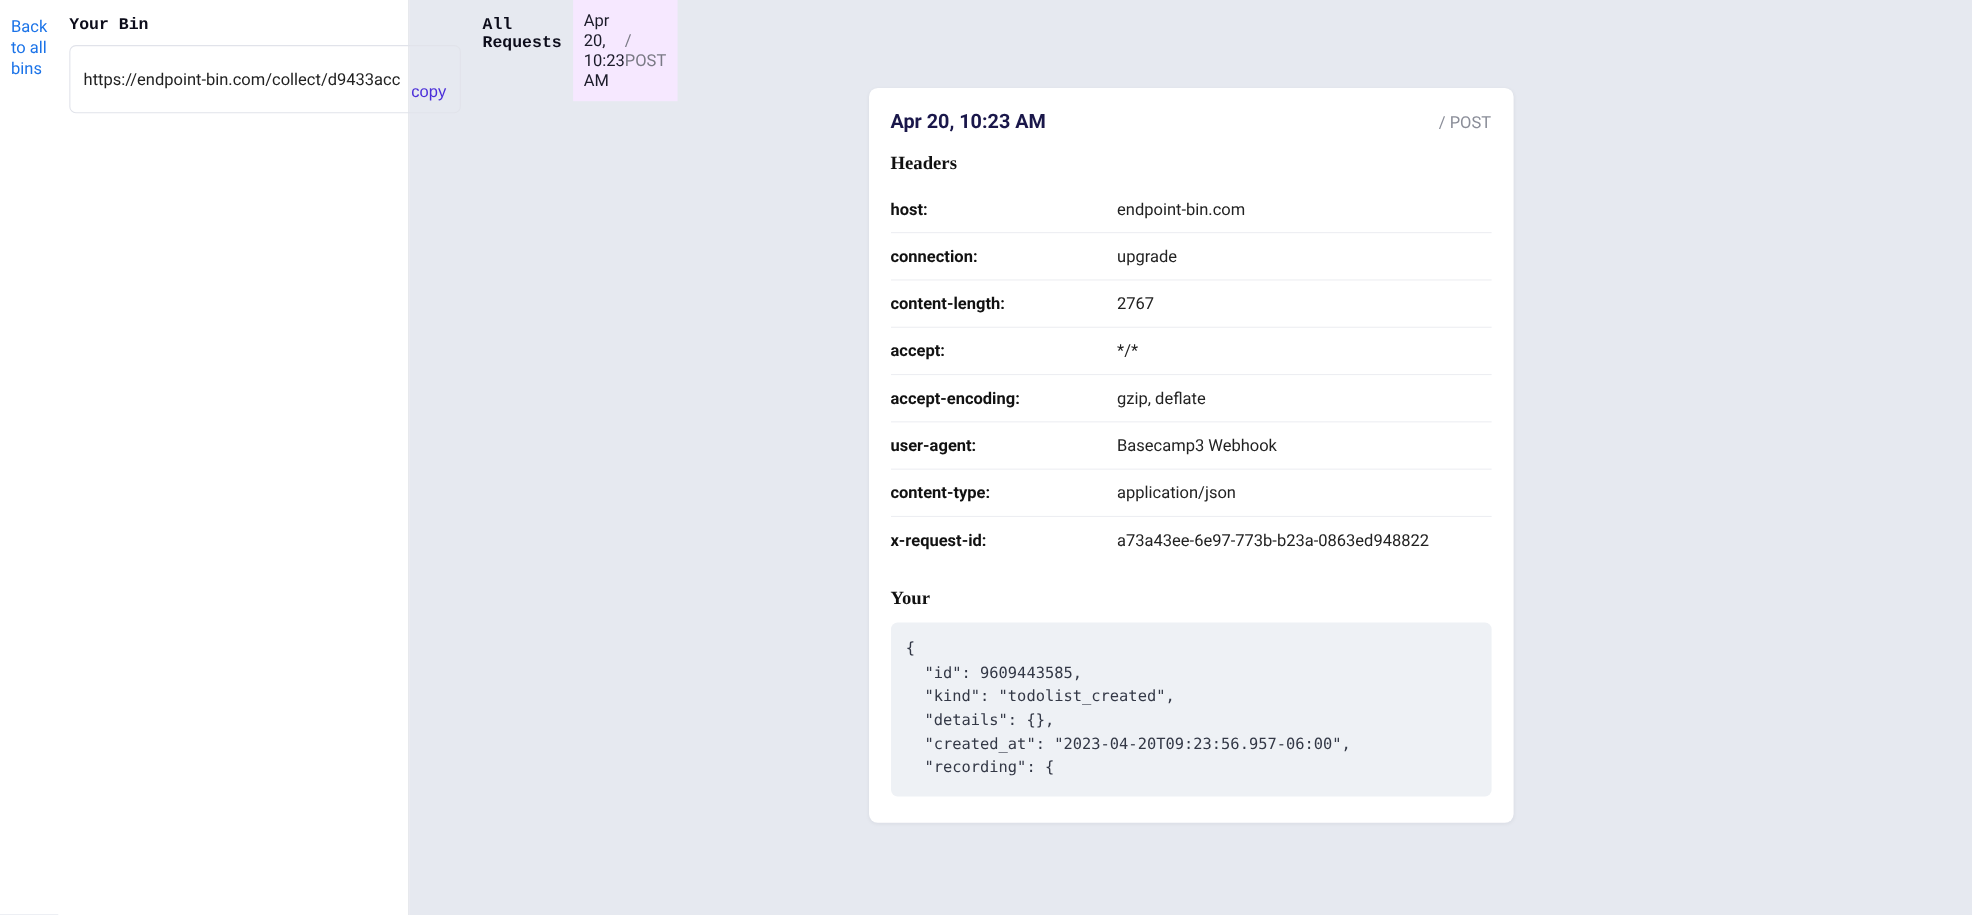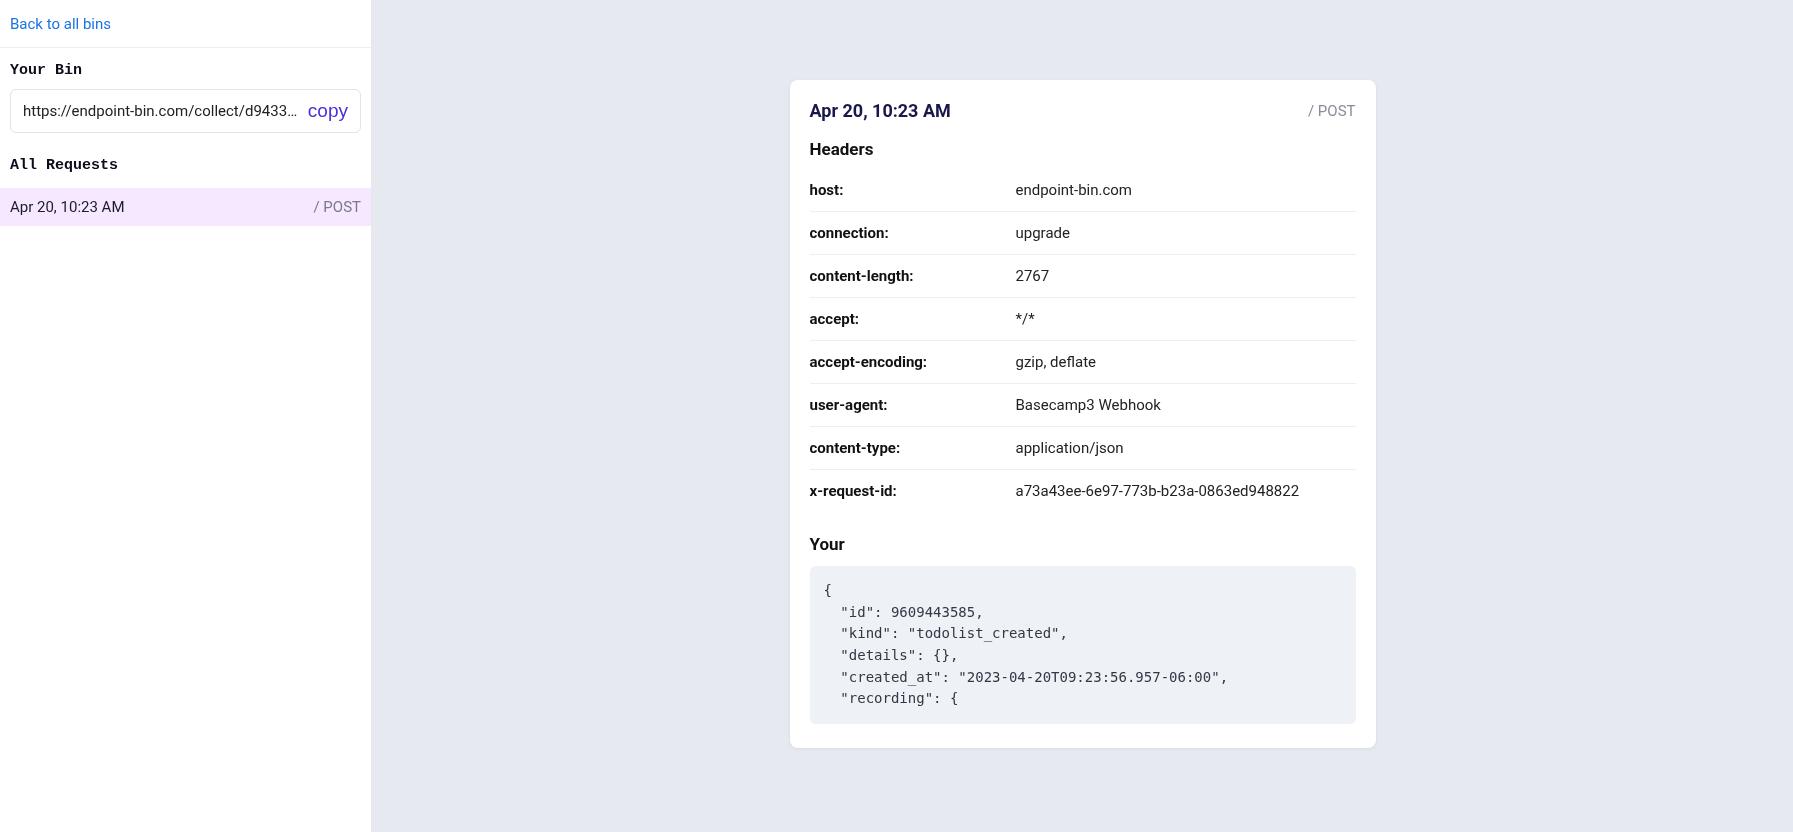--- a/index.html
+++ b/index.html
@@ -8,21 +8,21 @@
     display: flex;
     background: #e6e9f0;
     color: #1a1a2e;
     overflow: hidden;
   }
   .sidebar {
     width: 372px;
     background: #fff;
     border-right: 1px solid #e5e7eb;
     display: flex;
-    flex-direction: column;
+    flex-direction: row;
     flex-shrink: 0;
     height: 100vh;
   }
   .back-link {
     padding: 14px 10px;
     border-bottom: 1px solid #eceef3;
   }
   .back-link a {
     color: #1b73e8;
     font-size: 15px;
@@ -51,23 +51,24 @@
     flex: 1;
     color: #222;
     white-space: nowrap;
     overflow: hidden;
     text-overflow: ellipsis;
   }
   .copy-btn {
     color: #4b2ed9;
     background: none;
     border: none;
-    font-size: 19px;
+    font-size: 15px;
     cursor: pointer;
     padding: 0;
+    margin-top: 23px;
   }
   .requests-list { }
   .request-item {
     display: flex;
     justify-content: space-between;
     align-items: center;
     padding: 10px 10px;
     font-size: 15px;
     background: #f6e8ff;
     cursor: pointer;
@@ -102,20 +103,21 @@
   }
   .card-method {
     color: #8a8d98;
     font-size: 15px;
   }
   .section-head {
     font-size: 17px;
     font-weight: 700;
     color: #111;
     margin: 8px 0 10px;
+    font-family: Liberation Serif, serif;
   }
   .kv-row {
     display: flex;
     padding: 12px 0;
     border-bottom: 1px solid #edeef2;
     font-size: 15px;
   }
   .kv-row:last-child { border-bottom: none; }
   .kv-key {
     width: 206px;

